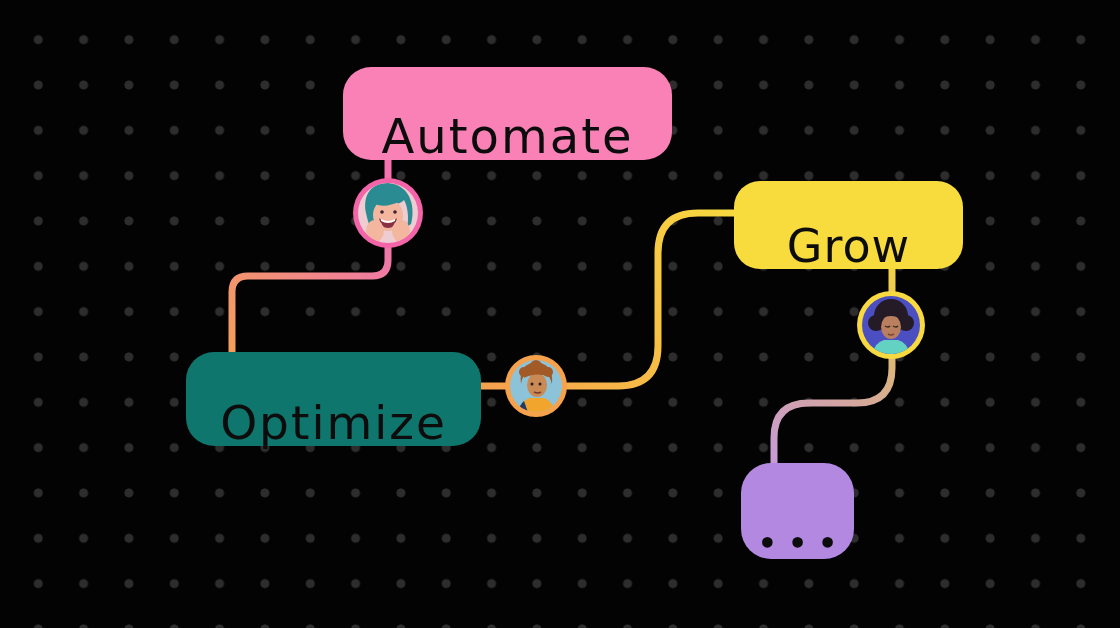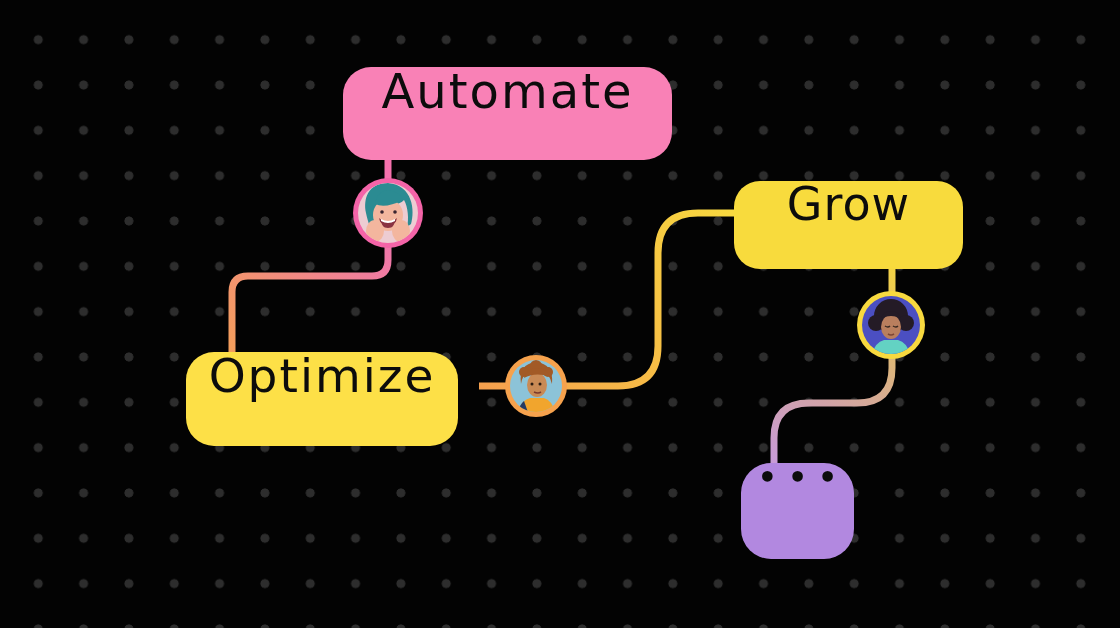--- a/index.html
+++ b/index.html
@@ -16,35 +16,35 @@
     background-size: 45.33px 45.33px;
     background-position: 15.6px 17px;
     z-index: 0;
   }
   .connectors {
     position: absolute; left: 0; top: 0;
     z-index: 1;
   }
   .node {
     position: absolute;
-    display: flex; align-items: flex-start; justify-content: center;
+    display: flex; align-items: flex-end; justify-content: center;
     color: #0c0c0c;
     z-index: 2;
     cursor: pointer;
     line-height: 1;
     user-select: none;
   }
   .node-automate {
     left: 343px; top: 67px; width: 329px; height: 93px;
     border-radius: 28px; background: #f981b6;
     font-size: 48px; letter-spacing: 2px;
   }
   .node-optimize {
-    left: 186px; top: 352px; width: 272px; height: 94px;
-    border-radius: 28px; background: #fde047;
+    left: 186px; top: 352px; width: 295px; height: 94px;
+    border-radius: 28px; background: #0f766e;
     font-size: 47px; letter-spacing: 2px;
   }
   .node-grow {
     left: 734px; top: 181px; width: 229px; height: 88px;
     border-radius: 26px; background: #f8db3d;
     font-size: 46px; letter-spacing: 1px;
   }
   .node-more {
     left: 741px; top: 463px; width: 102px; height: 96px;
     border-radius: 30px; background: #b288e0;

